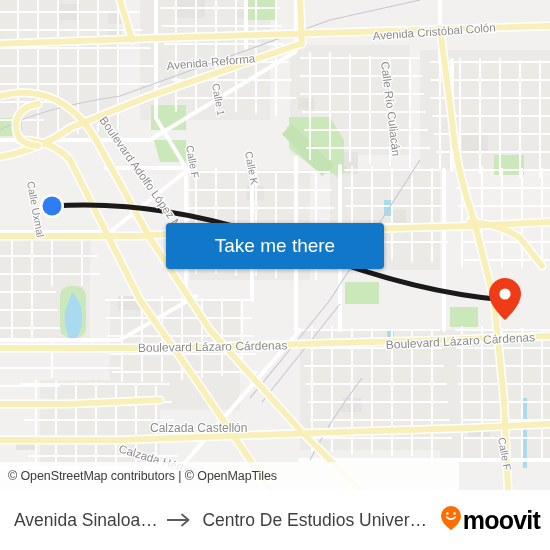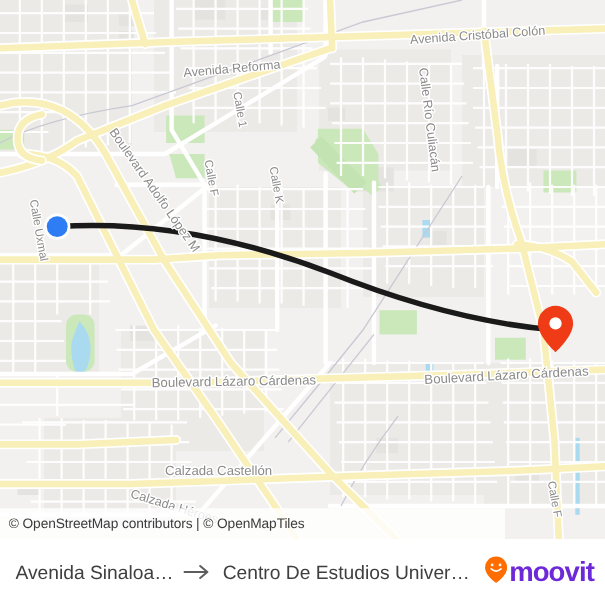--- a/index.html
+++ b/index.html
@@ -71,21 +71,21 @@
   }
   #trip .place{overflow:hidden;text-overflow:ellipsis;}
   #trip .arrow{
     margin:0 9px;flex:0 0 auto;display:inline-flex;align-items:center;
     color:#5c5c5c;
   }
   #brand{
     display:flex;align-items:center;flex:0 0 auto;margin-left:6px;
   }
   #brand .wordmark{
-    font-size:25px;font-weight:bold;color:#6d28d9;letter-spacing:-0.8px;
+    font-size:25px;font-weight:bold;color:#000000;letter-spacing:-0.8px;
     margin-left:1px;line-height:1;
   }
 </style>
 </head>
 <body>
 
 <div id="app">
 
   <div id="map">
     <svg width="550" height="490" viewBox="0 0 550 490" xmlns="http://www.w3.org/2000/svg">
@@ -272,20 +272,21 @@
           <path d="M505 278 a16 16 0 0 0 -16 16 c0 12 16 26 16 26 s16 -14 16 -26 a16 16 0 0 0 -16 -16 z" fill="#f03c16"></path>
           <circle cx="505" cy="294" r="5.6" fill="#ffffff"></circle>
         </g>
 
       </g>
     </svg>
 
     <div id="attrib">© OpenStreetMap contributors | © OpenMapTiles</div>
   </div>
 
+  <div id="cta">Take me there</div>
 
   <div id="bottombar">
     <div id="trip">
       <span class="place">Avenida Sinaloa / ...</span>
       <span class="arrow">
         <svg width="26" height="14" viewBox="0 0 26 14" xmlns="http://www.w3.org/2000/svg">
           <path d="M0 7 H21 M15 1.5 L21.5 7 L15 12.5" fill="none" stroke="#5c5c5c" stroke-width="1.8" stroke-linecap="round" stroke-linejoin="round"></path>
         </svg>
       </span>
       <span class="place">Centro De Estudios Universita...</span>

